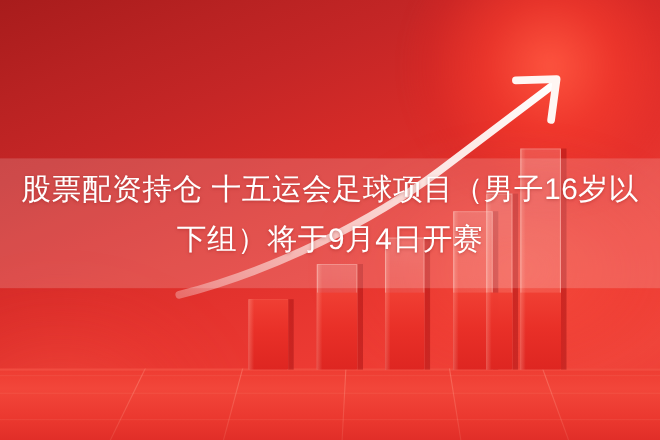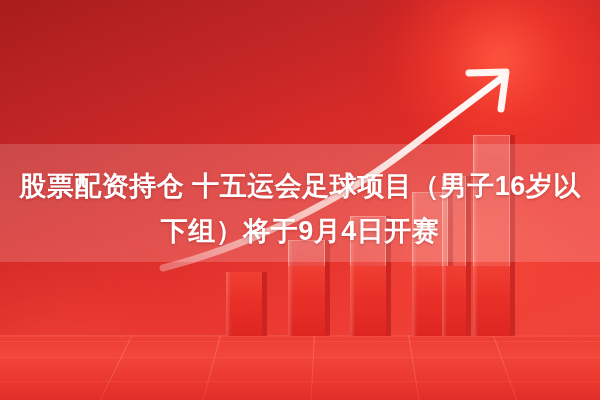--- a/index.html
+++ b/index.html
@@ -154,27 +154,27 @@
     left: 0; right: 0;
     top: 144px; height: 118px;
     background: rgba(255,255,255,0.17);
     backdrop-filter: blur(0px);
   }
 
   
   #headline {
     position: absolute;
     left: 0; right: 0;
-    top: 164px;
+    top: 150px;
     padding: 0 18px;
     box-sizing: border-box;
     text-align: center;
     color: #ffffff;
     font-size: 27px;
-    font-weight: bold;
+    font-weight: normal;
     line-height: 45px;
     letter-spacing: 0.5px;
     text-shadow: 0 1px 3px rgba(120,10,10,0.35);
     white-space: pre-wrap;
   }
 </style>
 </head>
 <body>
 
 <div id="banner">

